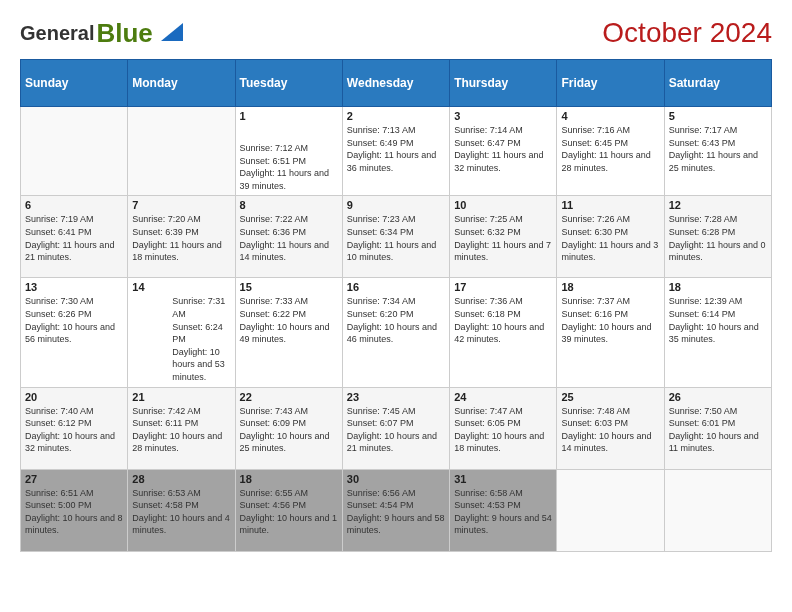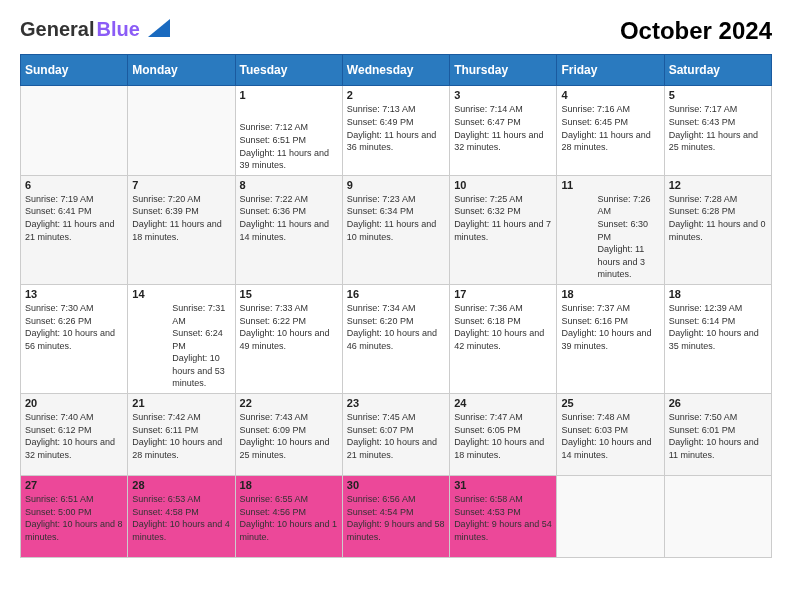--- a/index.html
+++ b/index.html
@@ -25,42 +25,42 @@
     }
     .logo {
       display: flex;
       flex-direction: column;
       align-items: flex-start;
     }
     .title-block {
       text-align: right;
     }
     .month-title {
-      font-size: 24px;
-      font-weight: bold;
-      color: #000000;
+      font-size: 28px;
+      font-weight: normal;
+      color: #b91c1c;
       line-height: 1.1;
     }
     .location {
       font-size: 14px;
       color: #555;
     }
     .calendar {
       flex: 1;
       border: 1px solid #ccc;
       border-collapse: collapse;
       width: 100%;
       table-layout: fixed;
     }
     .calendar th {
       background: #2a7abf;
       color: #fff;
       font-size: 12px;
       font-weight: bold;
-      padding: 8px 4px;
+      padding: 16px 4px;
       text-align: left;
       border: 1px solid #1a5a9f;
     }
     .calendar td {
       border: 1px solid #ccc;
       vertical-align: top;
       padding: 3px 4px;
       font-size: 9.5px;
       color: #333;
       height: 82px;
@@ -79,32 +79,32 @@
       display: block;
       margin-bottom: 2px;
     }
     .day-info {
       font-size: 9px;
       color: #333;
       line-height: 1.4;
     }
     
     .row-last td {
-      background: #ec4899;
+      background: #a3a3a3;
     }
   </style>
 </head>
 <body>
 
 <div class="page">
   <div class="header">
     <div class="logo">
       <div style="display:flex;align-items:center;gap:2px;">
         <span style="font-size:20px;font-weight:bold;color:#333;">General</span>
-        <span style="font-size:20px;font-weight:bold;color:#8b5cf6;">Blue</span>
+        <span style="font-size:26px;font-weight:bold;color:#4d7c0f;">Blue</span>
 
         <svg width="28" height="22" viewBox="0 0 28 22">
           <polygon points="6,18 28,0 28,18" fill="#1a6abf"></polygon>
         </svg>
       </div>
     </div>
     <div class="title-block">
       <div class="month-title">October 2024</div>
     </div>
   </div>
@@ -183,21 +183,21 @@
 Daylight: 11 hours and 10 minutes.</div>
           </td>
           <td>
             <span class="day-num">10</span>
             <div class="day-info" style="white-space: pre-line;">Sunrise: 7:25 AM
 Sunset: 6:32 PM
 Daylight: 11 hours and 7 minutes.</div>
           </td>
           <td>
             <span class="day-num">11</span>
-            <div class="day-info" style="white-space: pre-line; margin-left: 36px;">Sunrise: 7:26 AM
+            <div class="day-info" style="white-space: pre-line;">Sunrise: 7:26 AM
 Sunset: 6:30 PM
 Daylight: 11 hours and 3 minutes.</div>
           </td>
           <td>
             <span class="day-num">12</span>
             <div class="day-info" style="white-space: pre-line;">Sunrise: 7:28 AM
 Sunset: 6:28 PM
 Daylight: 11 hours and 0 minutes.</div>
           </td>
         </tr>

